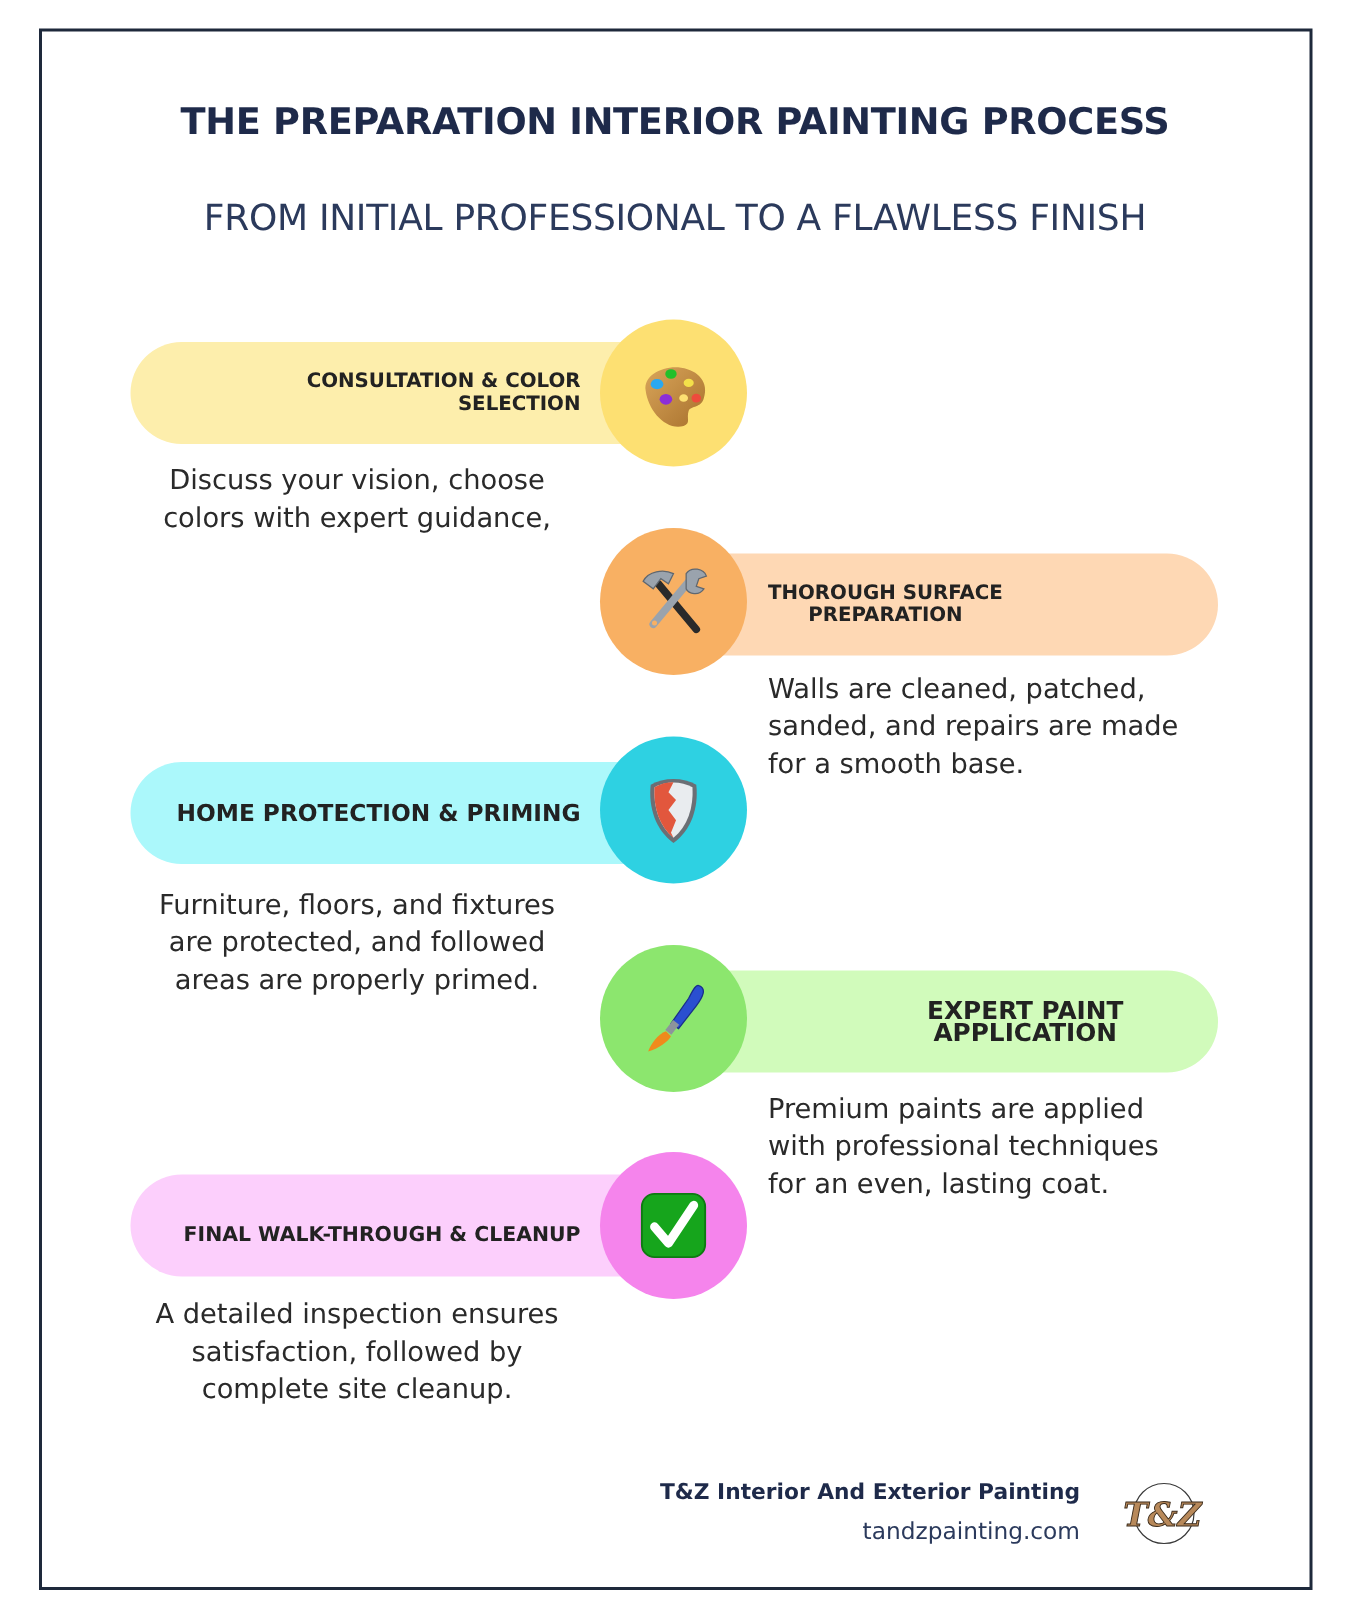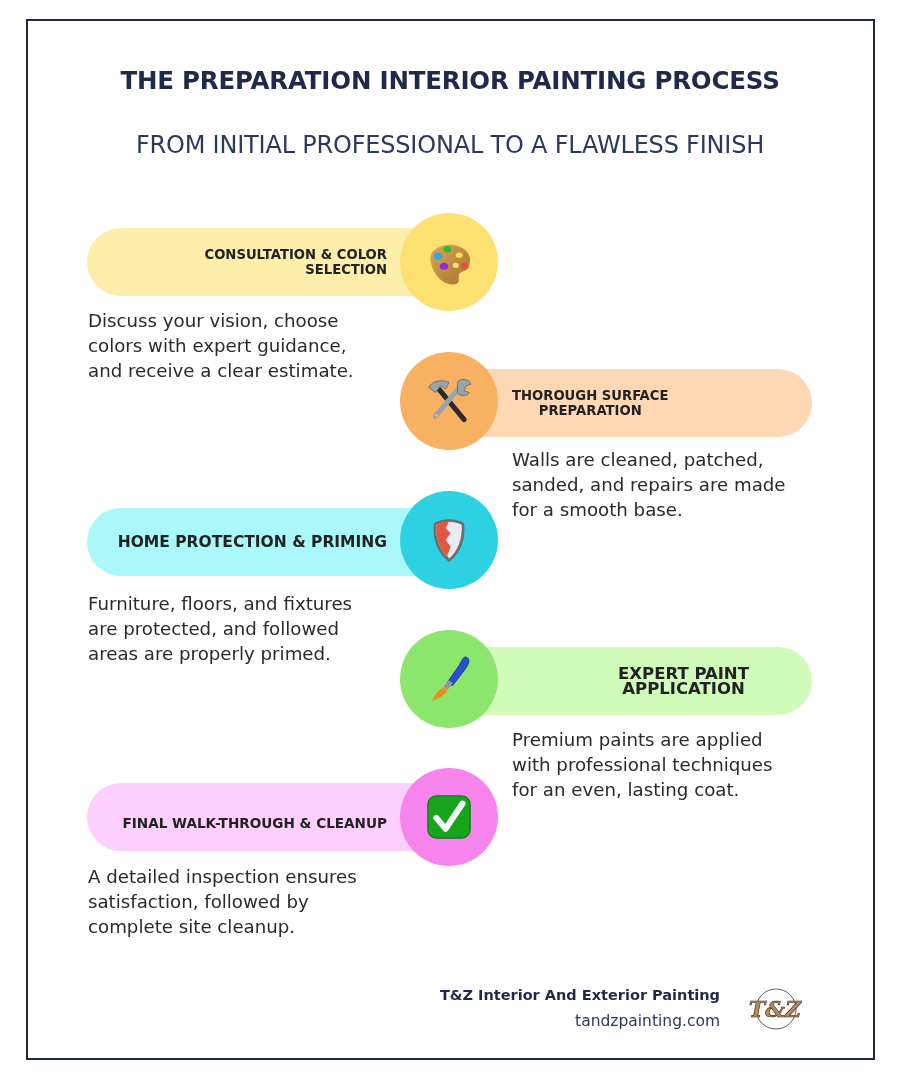--- a/index.html
+++ b/index.html
@@ -40,21 +40,21 @@
   .circle {
     position: absolute; left: 400px; width: 98px; height: 98px; border-radius: 50%;
     display: flex; align-items: center; justify-content: center;
   }
   .circle svg { width: 54px; height: 54px; }
 
   .desc {
     position: absolute; font-family: "DejaVu Sans", sans-serif; font-size: 18.2px;
     line-height: 25px; color: #2a2a2a; width: 300px;
   }
-  .desc.left { left: 88px; text-align: left; }
+  .desc.left { left: 88px; text-align: center; }
   .desc.right { left: 512px; text-align: left; }
 
   .footer-name {
     position: absolute; right: 180px; top: 987px; font-family: "DejaVu Sans", sans-serif;
     font-weight: bold; font-size: 14.5px; color: #1e2a4a; text-align: right; white-space: nowrap;
   }
   .footer-url {
     position: absolute; right: 180px; top: 1012px; font-family: "DejaVu Sans", sans-serif;
     font-size: 15.5px; color: #2b3a5c; text-align: right; white-space: nowrap;
   }
@@ -87,21 +87,20 @@
     <ellipse cx="19" cy="25" rx="5" ry="4" fill="#2ba8f0"></ellipse>
     <ellipse cx="30" cy="17" rx="4.5" ry="3.8" fill="#22c02a"></ellipse>
     <ellipse cx="44" cy="24" rx="4" ry="3.3" fill="#f3e04a"></ellipse>
     <ellipse cx="50" cy="36" rx="3.8" ry="3.5" fill="#ee4b3c"></ellipse>
     <ellipse cx="26" cy="37" rx="5" ry="4.2" fill="#8c2ed8"></ellipse>
   </svg>
 </div>
 <div class="desc left" style="top:308px;">
   <div>Discuss your vision, choose</div>
   <div>colors with expert guidance,</div>
-  <div>and receive a clear estimate.</div>
 </div>
 
 <div class="pill right" style="top:369px;background:#fed8b4;">
   <div class="pill-label sm">
     <div>THOROUGH SURFACE</div>
     <div>PREPARATION</div>
   </div>
 </div>
 <div class="circle" style="top:352px;background:#f8b063;">
   <svg viewBox="0 0 64 64">

